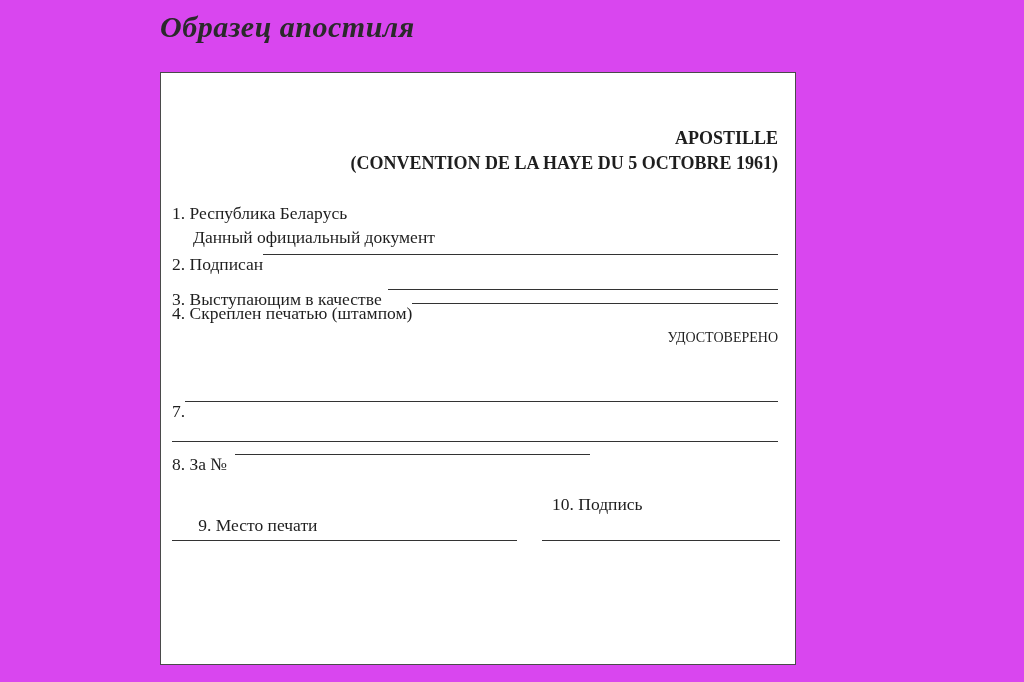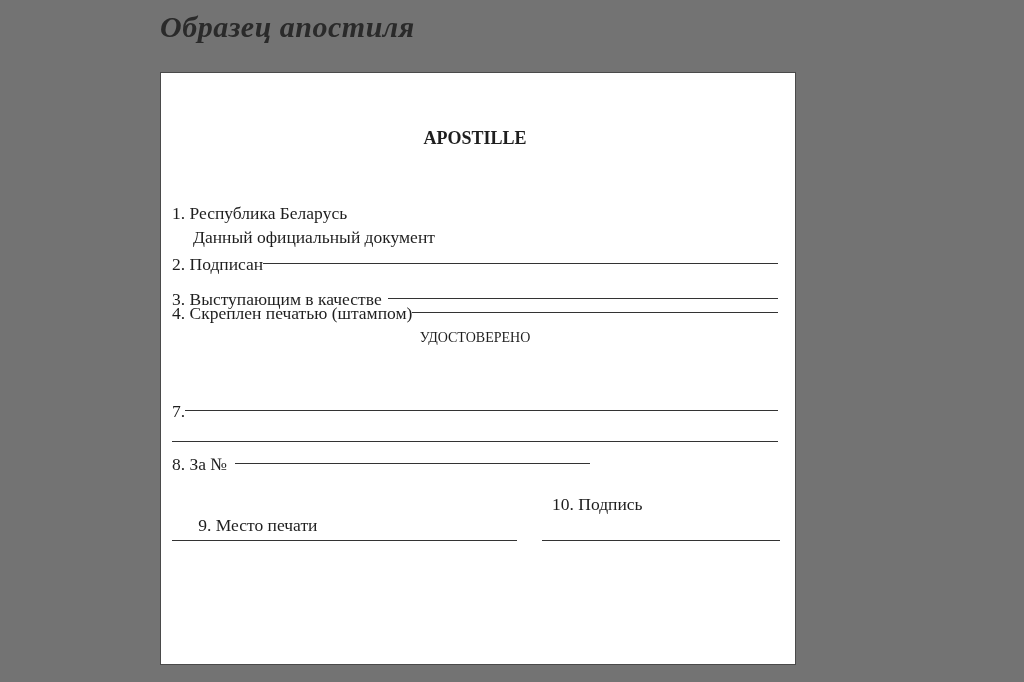--- a/index.html
+++ b/index.html
@@ -5,21 +5,21 @@
   :root{
     --text-color:#1e1e1e;
     --line-color:#333333;
     --border-color:#4a4a4a;
   }
   *{box-sizing:border-box;}
   html,body{margin:0;padding:0;background:#ffffff;}
   .page{
     position:relative;
     width:1024px;height:682px;
-    background:#737373;
+    background:#d946ef;
     font-family:"Liberation Serif",serif;
     color:var(--text-color);
     overflow:hidden;
   }
   .page-title{
     position:absolute;
     left:160px;top:10px;
     margin:0;
     font-family:"Liberation Serif",serif;
     font-size:30px;
@@ -37,23 +37,23 @@
   }
   .row{
     position:absolute;
     left:11px;right:17px;
     height:21px;
     font-size:17.5px;
     line-height:21px;
     white-space:pre;
     color:var(--text-color);
   }
-  .row.center{text-align:center;}
+  .row.center{text-align:right;}
   .row.bold{font-weight:bold;font-size:18px;}
-  .row.flex{display:flex;align-items:center;}
+  .row.flex{display:flex;align-items:flex-start;}
   .lbl{line-height:21px;flex:0 0 auto;}
   .fill-line{
     flex:1 1 auto;
     border-bottom:1px solid var(--line-color);
     margin-bottom:3px;
     min-width:10px;
   }
   .fill-fixed{flex:0 0 auto;}
   .gap8{margin-left:8px;}
   .gap6{margin-left:6px;}
@@ -72,20 +72,21 @@
 <body>
 
 <div class="page">
 
   <h1 class="page-title">Образец апостиля</h1>
 
   <div class="form-box">
 
     <div class="row center bold" style="top:55px">APOSTILLE</div>
 
+    <div class="row center bold" style="top:80px">(CONVENTION DE LA HAYE DU 5 OCTOBRE 1961)</div>
 
     <div class="row" style="top:130px">1. Республика Беларусь</div>
 
     <div class="row indent" style="top:154px">Данный официальный документ</div>
 
     <div class="row flex" style="top:181px">
       <span class="lbl">2. Подписан</span>
       <span class="fill-line"></span>
     </div>
 

